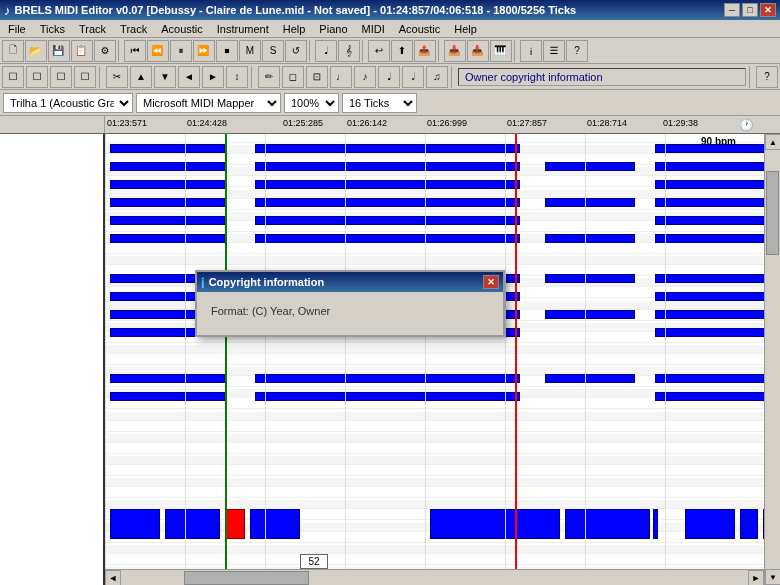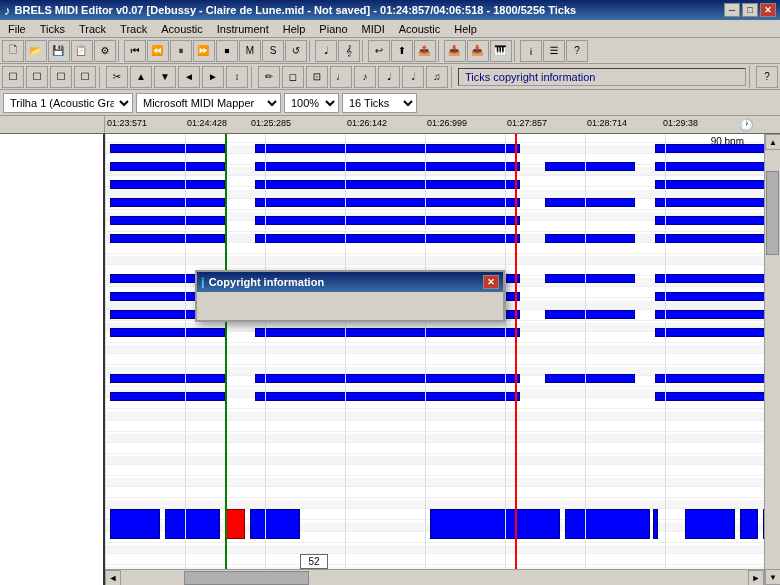--- a/index.html
+++ b/index.html
@@ -297,21 +297,21 @@
     <div class="tb-sep"></div>
     <div class="tb-btn">✏</div>
     <div class="tb-btn">◻</div>
     <div class="tb-btn">⊡</div>
     <div class="tb-btn">♩</div>
     <div class="tb-btn">♪</div>
     <div class="tb-btn">𝅘𝅥</div>
     <div class="tb-btn">𝅗𝅥</div>
     <div class="tb-btn">♫</div>
     <div class="tb-sep"></div>
-    <div class="copyright-label">Ticks copyright information</div>
+    <div class="copyright-label">Owner copyright information</div>
     <div class="tb-sep"></div>
     <div class="tb-btn">?</div>
   </div>
 
   <div id="controls-row">
     <select class="tb-select" style="width:130px;">
       <option>Trilha 1 (Acoustic Grar</option>
     </select>
     <select class="tb-select" style="width:145px;">
       <option>Microsoft MIDI Mapper</option>
@@ -321,21 +321,21 @@
     </select>
     <select class="tb-select" style="width:75px;">
       <option>16 Ticks</option>
     </select>
   </div>
 
   <div id="ruler" style="position:relative; height:18px; background:#d4d0c8; border-bottom:1px solid #666; overflow:hidden;">
     <div style="position:absolute; left:105px; right:16px; top:0; bottom:0; background:#d4d0c8; overflow:hidden;">
       <span class="ruler-mark" style="left:2px;">01:23:571</span>
       <span class="ruler-mark" style="left:82px;">01:24:428</span>
-      <span class="ruler-mark" style="left:146px;text-align:right;">01:25:285</span>
+      <span class="ruler-mark" style="left:178px;text-align:right;">01:25:285</span>
       <span class="ruler-mark" style="left:242px;">01:26:142</span>
       <span class="ruler-mark" style="left:322px;">01:26:999</span>
       <span class="ruler-mark" style="left:402px;">01:27:857</span>
       <span class="ruler-mark" style="left:482px;">01:28:714</span>
       <span class="ruler-mark" style="left:558px;">01:29:38</span>
 
       <div style="position:absolute; right:10px; top:2px; font-size:12px;">🕐</div>
     </div>
 
     <div style="width:105px; height:18px; background:#d4d0c8; border-right:1px solid #999;"></div>
@@ -476,21 +476,21 @@
               <div style="position: absolute; top: 0px; bottom: 0px; left: 320px; width: 1px; background: rgb(221, 221, 221); z-index: 1;"></div>
               <div style="position: absolute; top: 0px; bottom: 0px; left: 400px; width: 1px; background: rgb(221, 221, 221); z-index: 1;"></div>
               <div style="position: absolute; top: 0px; bottom: 0px; left: 480px; width: 1px; background: rgb(221, 221, 221); z-index: 1;"></div>
               <div style="position: absolute; top: 0px; bottom: 0px; left: 560px; width: 1px; background: rgb(221, 221, 221); z-index: 1;"></div>
             </div>
 
           <div style="position:absolute; top:0; left:120px; width:2px; height:100%; background:green; z-index:5;"></div>
 
           <div style="position:absolute; top:0; left:410px; width:2px; height:100%; background:red; z-index:5;"></div>
 
-          <div style="position:absolute; top:2px; right:20px; font-size:10px; font-weight:normal;">90 bpm</div>
+          <div style="position:absolute; top:2px; right:28px; font-size:10px; font-weight:bold;">90 bpm</div>
 
           <div style="position:absolute; background:blue; border:1px solid #000080; height:9px; top:10px; left:5px; width:115px;"></div>
           <div style="position:absolute; background:blue; border:1px solid #000080; height:9px; top:10px; left:150px; width:265px;"></div>
           <div style="position:absolute; background:blue; border:1px solid #000080; height:9px; top:10px; left:550px; width:110px;"></div>
 
           <div style="position:absolute; background:blue; border:1px solid #000080; height:9px; top:28px; left:5px; width:115px;"></div>
           <div style="position:absolute; background:blue; border:1px solid #000080; height:9px; top:28px; left:150px; width:265px;"></div>
           <div style="position:absolute; background:blue; border:1px solid #000080; height:9px; top:28px; left:440px; width:90px;"></div>
           <div style="position:absolute; background:blue; border:1px solid #000080; height:9px; top:28px; left:550px; width:110px;"></div>
 
@@ -575,17 +575,18 @@
   <div id="copyright-dialog" style="position: fixed; top: 270px; left: 195px; z-index: 200;">
     <div class="dialog-titlebar">
       <div style="display:flex; align-items:center; gap:4px;">
         <span style="font-size:14px; color:#4fc3f7;">ℹ</span>
         <span>Copyright information</span>
       </div>
       <div class="title-btn close" style="font-size:9px;">✕</div>
     </div>
     <div class="dialog-body">
       <div class="dialog-desc">
+        <div>Format: (C) Year, Owner</div>
       </div>
     </div>
   </div>
 
 </div>
 
 </body></html>

